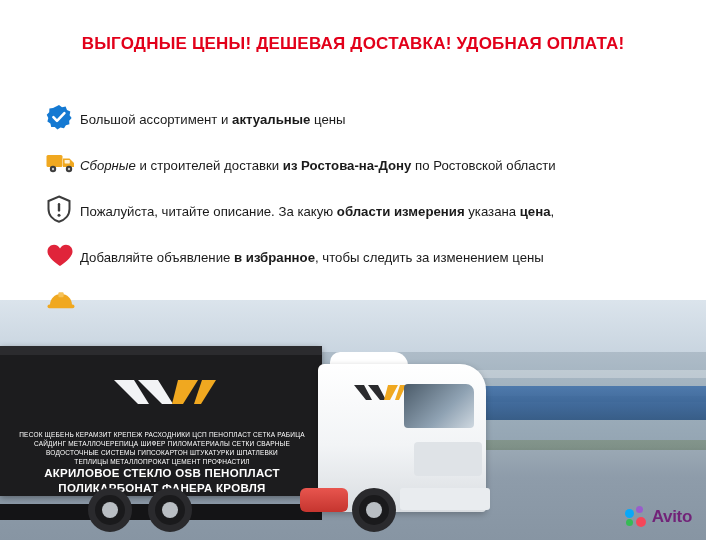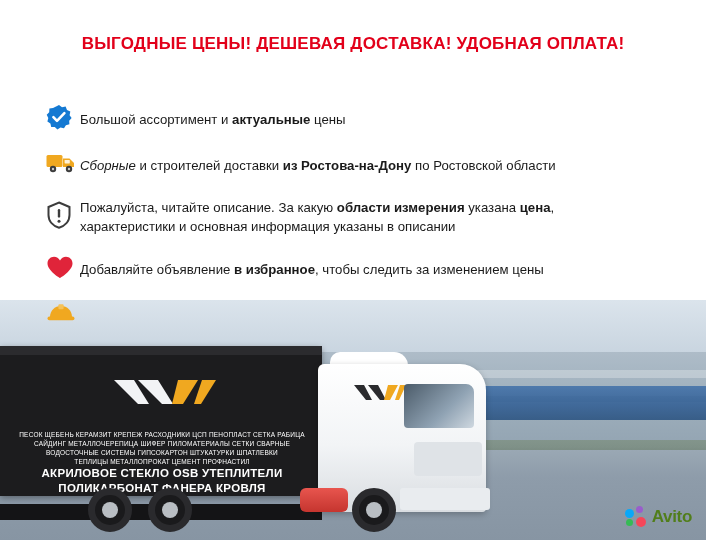--- a/index.html
+++ b/index.html
@@ -260,21 +260,21 @@
     border-radius: 50%;
     display: block;
   }
   .ad-1 { left: 0; top: 3px; width: 9px; height: 9px; background: #0af; }
   .ad-2 { left: 11px; top: 0; width: 7px; height: 7px; background: #9b59d0; }
   .ad-3 { left: 1px; top: 13px; width: 7px; height: 7px; background: #2fbf4f; }
   .ad-4 { left: 11px; top: 11px; width: 10px; height: 10px; background: #ff4053; }
   .avito-text {
     font-size: 17px;
     font-weight: bold;
-    color: #4d7c0f;
+    color: #701a75;
     letter-spacing: -0.3px;
   }
 </style>
 </head>
 <body>
 
 <div class="ad">
 
   <div class="photo">
     <div class="photo-sky"></div>
@@ -293,21 +293,21 @@
           <path d="M30 6 L50 6 L65 30 L54 30 Z" fill="#f2f3f5"></path>
           <path d="M70 6 L90 6 L75 30 L64 30 Z" fill="#f0a820"></path>
           <path d="M94 6 L108 6 L93 30 L86 30 Z" fill="#f0a820"></path>
         </svg>
       </div>
       <div class="truck-text">
         <div class="tt-line">ПЕСОК ЩЕБЕНЬ КЕРАМЗИТ КРЕПЕЖ РАСХОДНИКИ ЦСП ПЕНОПЛАСТ  СЕТКА РАБИЦА</div>
         <div class="tt-line">САЙДИНГ МЕТАЛЛОЧЕРЕПИЦА ШИФЕР ПИЛОМАТЕРИАЛЫ  СЕТКИ СВАРНЫЕ</div>
         <div class="tt-line">ВОДОСТОЧНЫЕ СИСТЕМЫ ГИПСОКАРТОН  ШТУКАТУРКИ  ШПАТЛЕВКИ</div>
         <div class="tt-line">ТЕПЛИЦЫ  МЕТАЛЛОПРОКАТ ЦЕМЕНТ  ПРОФНАСТИЛ</div>
-        <div class="tt-big">АКРИЛОВОЕ СТЕКЛО  OSB  УТЕПЛИТЕЛИ</div>
+        <div class="tt-big">АКРИЛОВОЕ СТЕКЛО  OSB  ПЕНОПЛАСТ</div>
         <div class="tt-big">ПОЛИКАРБОНАТ  ФАНЕРА  КРОВЛЯ</div>
       </div>
       <div class="truck-skirt"></div>
     </div>
 
     <div class="cab-roof"></div>
     <div class="truck-cab"></div>
     <div class="cab-logo">
       <svg width="54" height="26" viewBox="0 0 54 26">
         <path d="M2 3 L12 3 L20 18 L14 18 Z" fill="#2b2b2e"></path>
@@ -360,21 +360,21 @@
 
     <div class="feature tall">
       <div class="f-icon">
         <svg width="26" height="28" viewBox="0 0 26 28">
           <path d="M13 1.5 L23.5 6 L23.5 14 C23.5 20.5 18.8 25 13 26.8 C7.2 25 2.5 20.5 2.5 14 L2.5 6 Z" fill="none" stroke="#3c3c3c" stroke-width="2"></path>
           <rect x="11.8" y="8" width="2.4" height="8.6" rx="1.2" fill="#3c3c3c"></rect>
           <circle cx="13" cy="20.2" r="1.5" fill="#3c3c3c"></circle>
         </svg>
       </div>
       <div class="f-text">
-        <span>Пожалуйста, читайте описание. За какую </span><b>области измерения</b><span> указана </span><b>цена</b><span>,</span><br><span>характеристики и основная информация указаны в описании</span>
+        <span>Пожалуйста, читайте описание. За какую </span><b>области измерения</b><span> указана </span><b>цена</b><span>,</span><br>
       </div>
     </div>
 
     <div class="feature">
       <div class="f-icon">
         <svg width="28" height="25" viewBox="0 0 28 25">
           <path d="M14 23 C14 23 1.5 15.6 1.5 8.4 C1.5 4.6 4.5 1.8 8 1.8 C10.6 1.8 12.8 3.3 14 5.4 C15.2 3.3 17.4 1.8 20 1.8 C23.5 1.8 26.5 4.6 26.5 8.4 C26.5 15.6 14 23 14 23 Z" fill="#e0243a"></path>
         </svg>
       </div>
       <div class="f-text">

